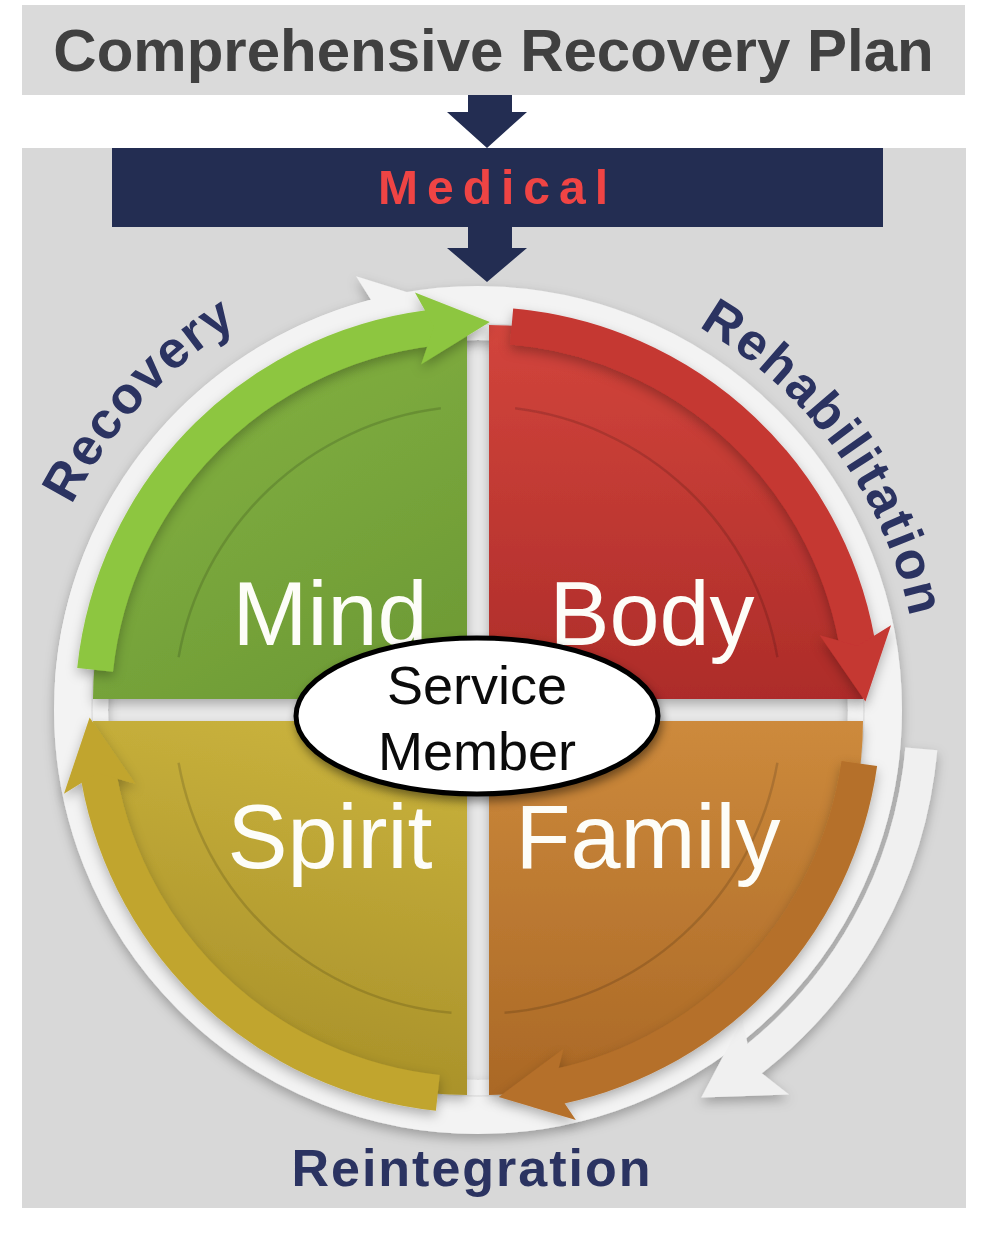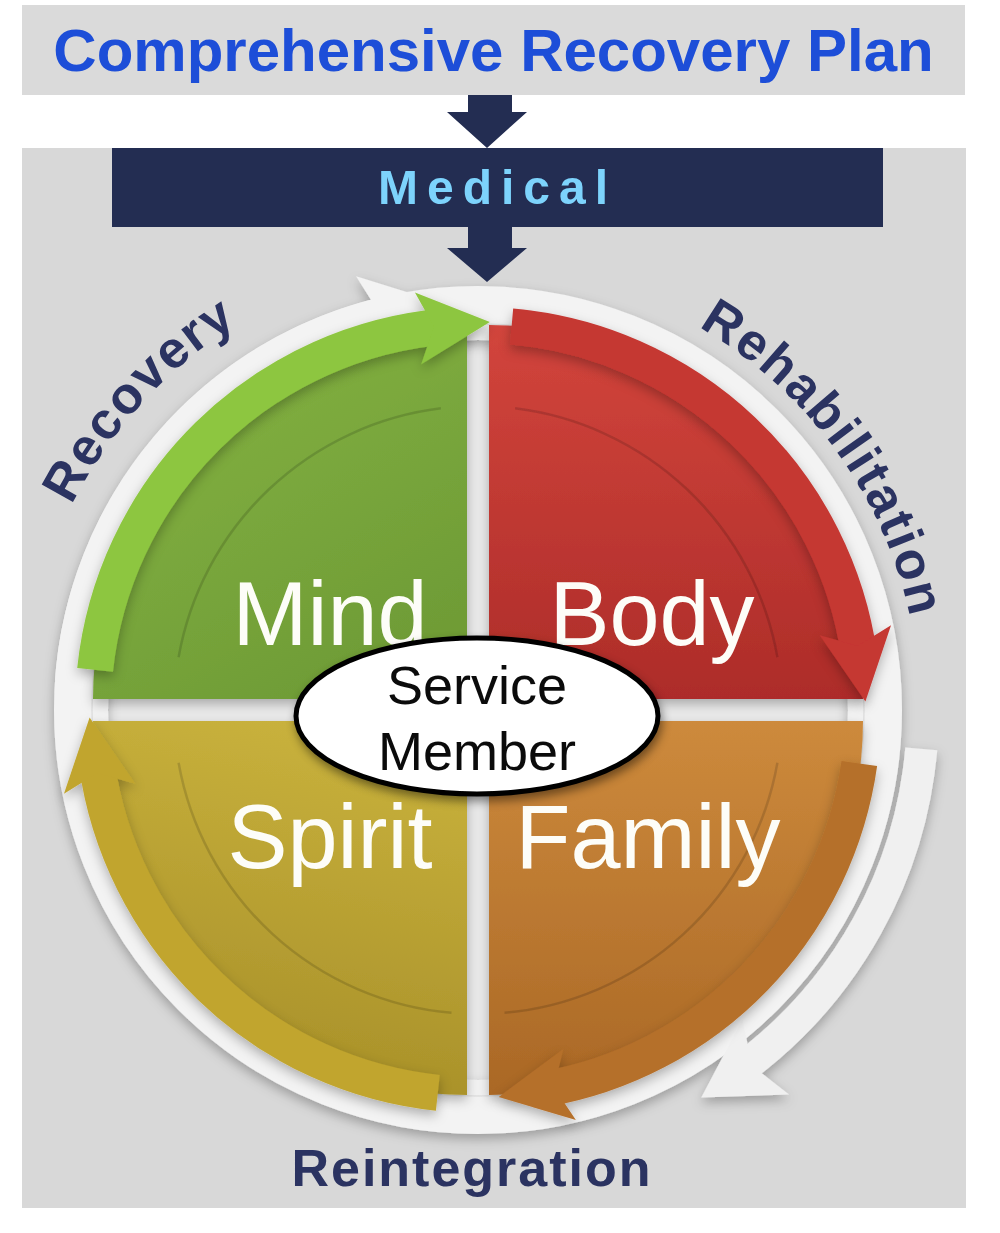--- a/index.html
+++ b/index.html
@@ -1,24 +1,24 @@
 <!DOCTYPE html>
 <html><head>
 <meta charset="utf-8">
 <style>
   html,body{margin:0;padding:0;background:#ffffff;}
   .page{position:relative;width:1000px;height:1233px;background:#ffffff;overflow:hidden;
         font-family:"Liberation Sans",sans-serif;}
   .title-banner{position:absolute;left:22px;top:5px;width:943px;height:90px;background:#dadada;
         display:flex;align-items:center;justify-content:center;}
-  .title-banner span{font-size:60px;font-weight:bold;color:#1d4ed8;letter-spacing:0px;white-space:nowrap;}
+  .title-banner span{font-size:60px;font-weight:bold;color:#404040;letter-spacing:0px;white-space:nowrap;}
   .panel{position:absolute;left:22px;top:148px;width:944px;height:1060px;background:#d8d8d8;}
   .medical-bar{position:absolute;left:112px;top:148px;width:771px;height:79px;background:#232d52;
         display:flex;align-items:center;justify-content:center;z-index:4;}
-  .medical-bar span{font-size:48px;font-weight:bold;color:#7dd3fc;letter-spacing:9px;}
+  .medical-bar span{font-size:48px;font-weight:bold;color:#ef4444;letter-spacing:9px;}
   .flow-arrow{position:absolute;background:#232d52;z-index:5;}
   .arrow1{left:447px;top:95px;width:80px;height:53px;
         clip-path:polygon(21px 0,65px 0,65px 17px,80px 17px,40px 53px,0 17px,21px 17px);}
   .arrow2{left:447px;top:226px;width:80px;height:56px;
         clip-path:polygon(21px 0,65px 0,65px 22px,80px 22px,40px 56px,0 22px,21px 22px);}
   svg.cycle{position:absolute;left:0;top:0;z-index:3;}
   .qlabel{font-family:"Liberation Sans",sans-serif;font-size:90px;font-weight:400;fill:#fdfdf8;}
   .center-label{font-family:"Liberation Sans",sans-serif;font-size:54px;fill:#0b0b0b;}
   .phase-label{font-family:"Liberation Sans",sans-serif;font-size:52px;font-weight:bold;fill:#2b3361;letter-spacing:2px;}
 </style>

